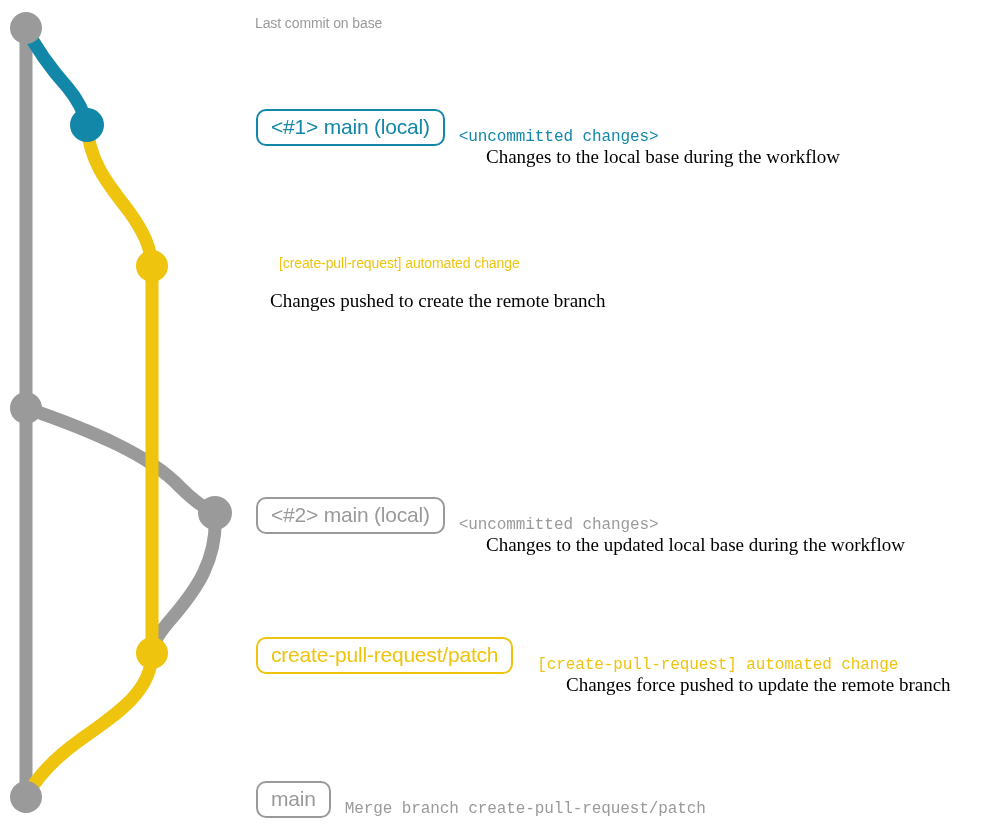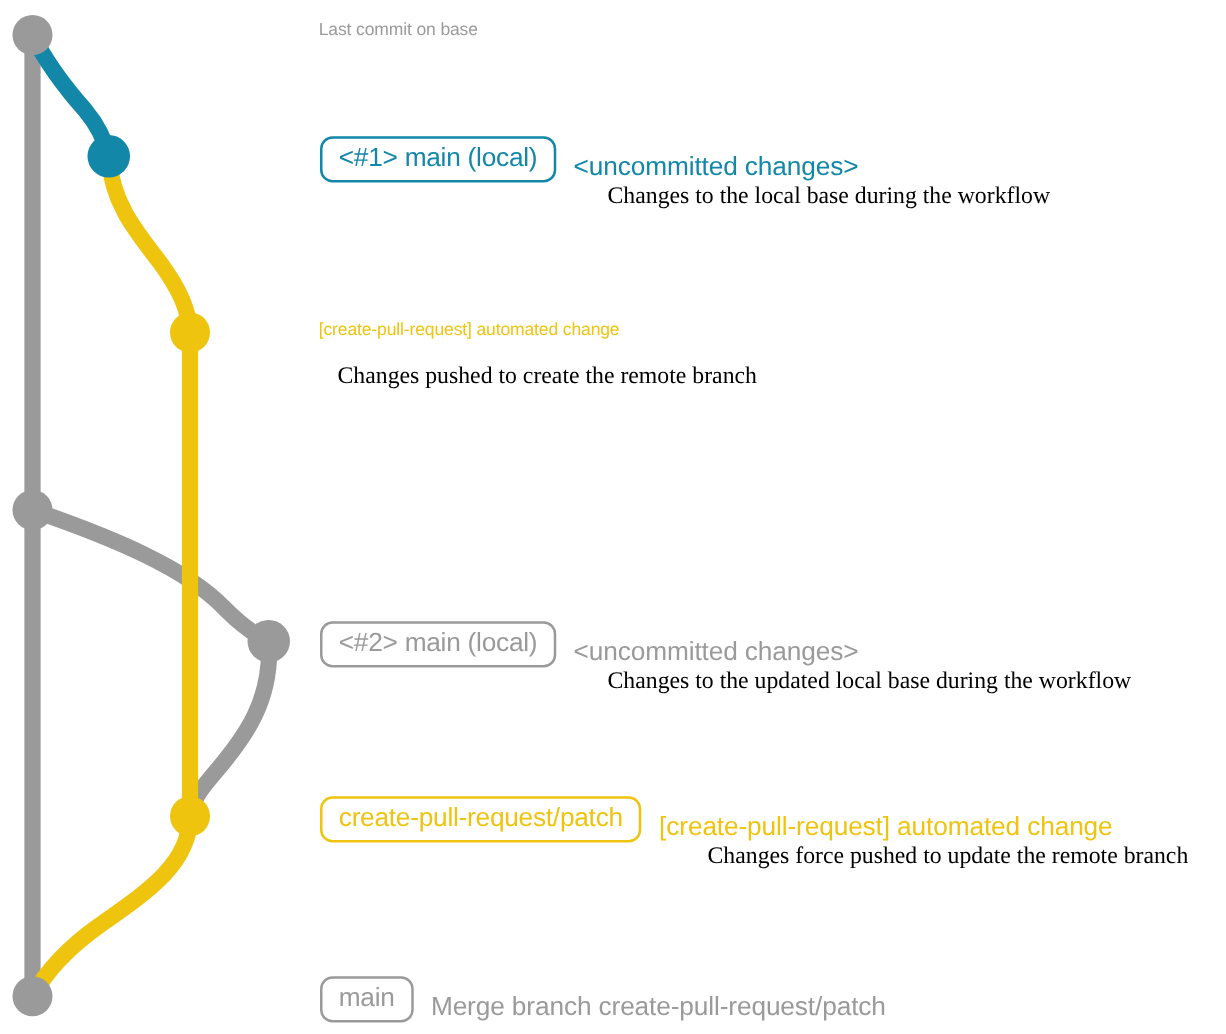--- a/index.html
+++ b/index.html
@@ -48,36 +48,36 @@
     border: 2px solid;
     border-radius: 10px;
     padding: 5px 13px 6px 13px;
     font-family: "Liberation Sans", sans-serif;
     font-size: 21px;
     line-height: 22px;
     background: #ffffff;
     letter-spacing: -0.2px;
   }
   .ref-title {
-    font-family: Liberation Sans, sans-serif;
-    font-size: 21px;
+    font-family: Liberation Mono, monospace;
+    font-size: 16px;
     margin-left: 14px;
     letter-spacing: -0.1px;
   }
   .subtitle {
     position: absolute;
     white-space: nowrap;
     font-family: "Liberation Serif", serif;
     font-size: 19px;
     color: #000000;
     letter-spacing: 0px;
   }
   .c-gray   { color: #9a9a9a; }
   .c-blue   { color: #1287a8; }
-  .c-yellow { color: #eec40e; }
+  .c-yellow { color: #eec40e; margin-left: 24px; }
   .b-gray   { border-color: #9a9a9a; color: #9a9a9a; }
   .b-blue   { border-color: #1287a8; color: #1287a8; }
   .b-yellow { border-color: #eec40e; color: #eec40e; }
 </style>
 </head>
 <body>
 
 <svg id="graph-canvas" viewBox="0 0 981 827" xmlns="http://www.w3.org/2000/svg">
   <g fill="none" stroke-width="13" stroke-linecap="round" stroke-linejoin="round">
 

